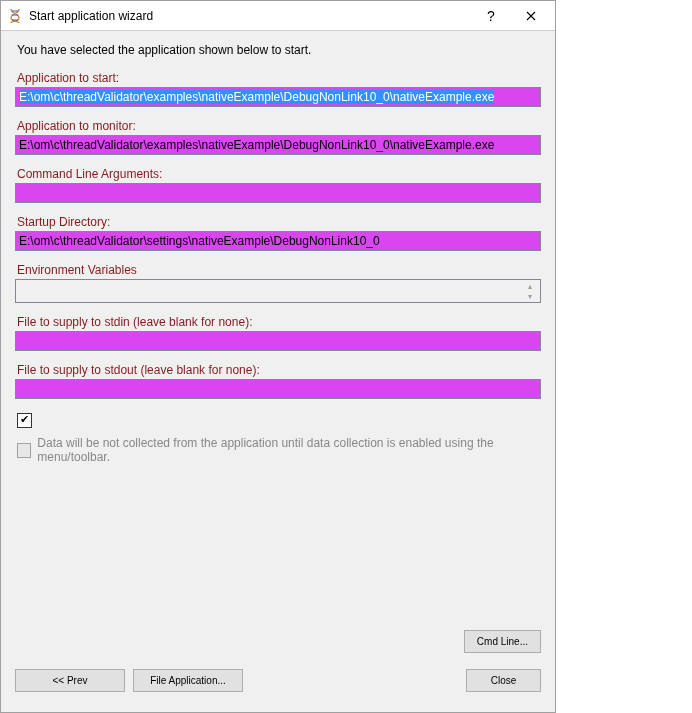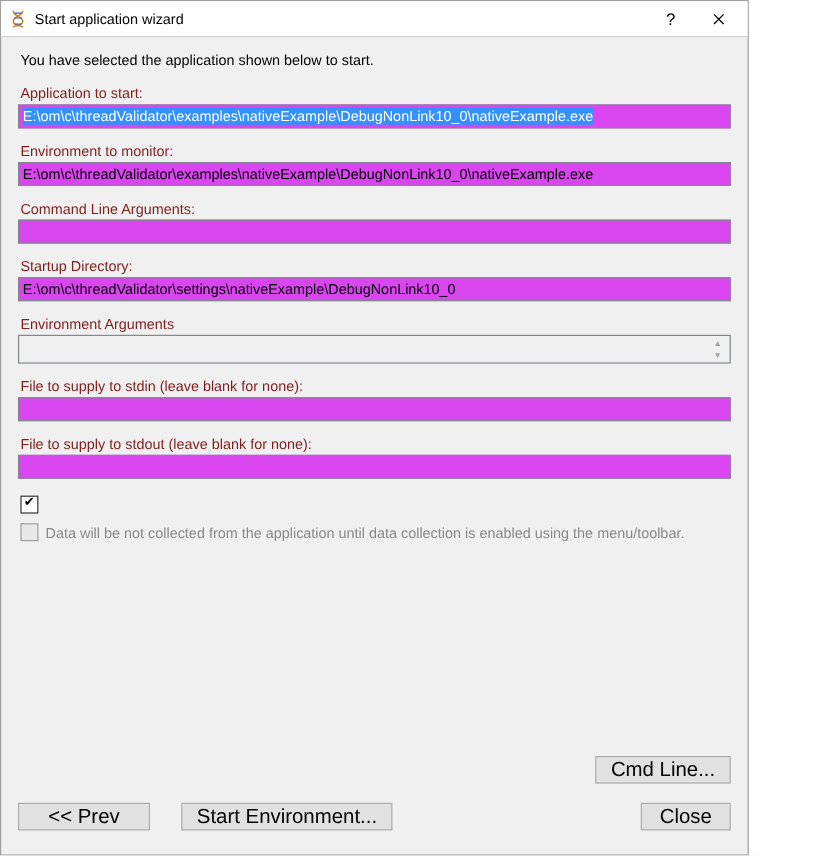--- a/index.html
+++ b/index.html
@@ -5,21 +5,21 @@
   * { box-sizing: border-box; }
   html, body {
     margin: 0; padding: 0;
     width: 692px; height: 713px;
     font-family: "Segoe UI", Tahoma, sans-serif;
     font-size: 12px;
     background: #fff;
     overflow: hidden;
   }
   .window {
-    width: 624px; height: 713px;
+    width: 556px; height: 713px;
     border: 1px solid #a0a0a0;
     background: #f0f0f0;
     display: flex; flex-direction: column;
   }
   .titlebar {
     height: 30px;
     background: #fff;
     border-bottom: 1px solid #d0d0d0;
     display: flex; align-items: center;
     padding: 0 4px 0 6px;
@@ -125,26 +125,26 @@
     display: flex;
     justify-content: space-between;
     gap: 8px;
     padding-bottom: 4px;
   }
   .footer-row.cmd { justify-content: flex-end; padding-right: 0; }
   .btn {
     min-width: 75px; height: 23px;
     border: 1px solid #adadad;
     background: #e1e1e1;
-    font-family: inherit; font-size: 17px;
+    font-family: inherit; font-size: 10px;
     padding: 0 12px;
     cursor: pointer;
   }
   .btn-wide { min-width: 110px; }
-  .left-btns { display: flex; gap: 26px; }
+  .left-btns { display: flex; gap: 8px; }
   .dna-icon svg { display: block; }
 </style>
 </head>
 <body>
 
 <div class="window">
 
   <div class="titlebar">
     <span class="icon dna-icon">
       <svg width="16" height="16" viewBox="0 0 16 16">
@@ -161,30 +161,30 @@
     </div>
   </div>
 
   <div class="content">
 
     <div class="intro">You have selected the application shown below to start.</div>
 
     <div class="field-label">Application to start:</div>
     <div class="field-box selected-text"><span class="sel">E:\om\c\threadValidator\examples\nativeExample\DebugNonLink10_0\nativeExample.exe</span></div>
 
-    <div class="field-label">Environment to monitor:</div>
+    <div class="field-label">Application to monitor:</div>
     <div class="field-box">E:\om\c\threadValidator\examples\nativeExample\DebugNonLink10_0\nativeExample.exe</div>
 
     <div class="field-label">Command Line Arguments:</div>
     <div class="field-box"></div>
 
     <div class="field-label">Startup Directory:</div>
     <div class="field-box">E:\om\c\threadValidator\settings\nativeExample\DebugNonLink10_0</div>
 
-    <div class="field-label">Environment Arguments</div>
+    <div class="field-label">Environment Variables</div>
     <div class="env-box">
       <span></span>
       <div class="spin">
         <div class="spin-btn">▲</div>
         <div class="spin-btn">▼</div>
       </div>
     </div>
 
     <div class="field-label">File to supply to stdin (leave blank for none):</div>
     <div class="field-box"></div>
@@ -201,20 +201,20 @@
     </div>
 
 
     <div class="footer">
       <div class="footer-row cmd">
         <button class="btn">Cmd Line...</button>
       </div>
       <div class="footer-row">
         <div class="left-btns">
           <button class="btn btn-wide">&lt;&lt; Prev</button>
-          <button class="btn btn-wide">Start Environment...</button>
+          <button class="btn btn-wide">File Application...</button>
         </div>
         <button class="btn">Close</button>
       </div>
     </div>
 
   </div>
 </div>
 
 </body></html>

